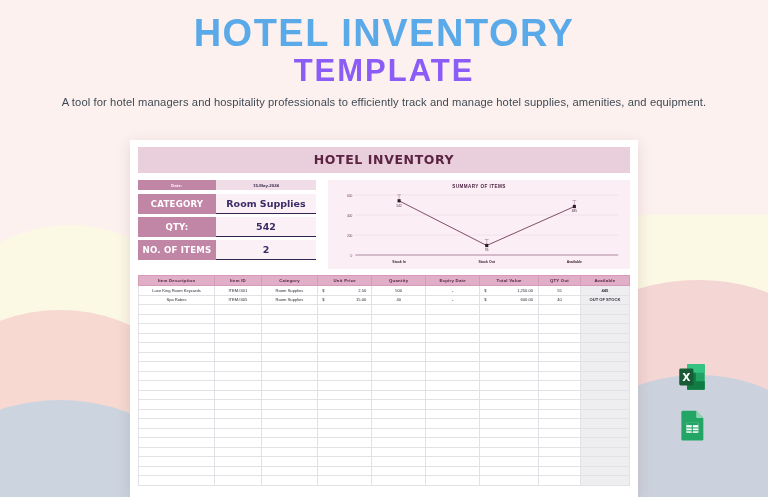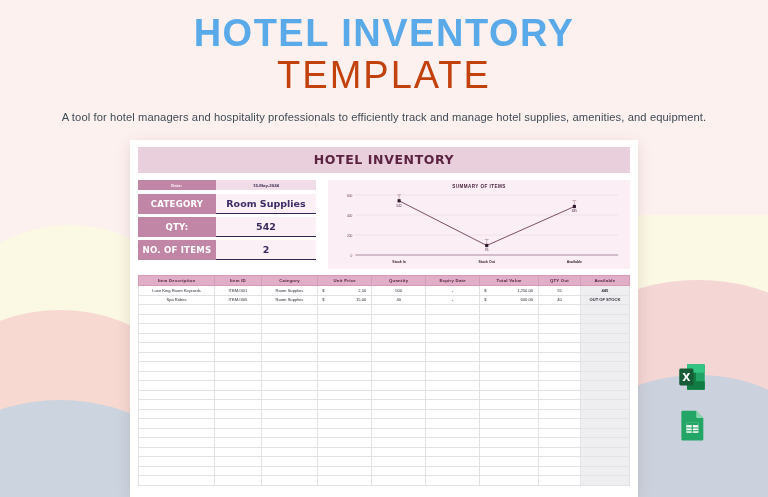--- a/index.html
+++ b/index.html
@@ -43,25 +43,25 @@
     background:#fdf1ef;
   }
 
   
   .header { position: relative; z-index: 3; text-align: center; padding-top: 14px; }
   .title-1 {
     font-size: 38px; font-weight: 700; letter-spacing: 1.5px;
     color: #5aaaea; line-height: 1.0;
   }
   .title-2 {
-    font-size: 38px; font-weight: 400; letter-spacing: 2px;
-    color: #c2410c; line-height: 1.25;
+    font-size: 31px; font-weight: 700; letter-spacing: 2px;
+    color: #8b5cf6; line-height: 1.25;
   }
   .subtitle {
-    margin-top: 9px; font-size: 11.2px; color: #3e4a54;
+    margin-top: 3px; font-size: 11.2px; color: #3e4a54;
     line-height: 1.45; letter-spacing: .1px;
   }
 
   
   .sheet {
     position: absolute; z-index: 4;
     left: 130px; top: 140px; width: 508px; height: 357px;
     background: #ffffff;
     box-shadow: 0 3px 14px rgba(60,30,40,.13);
     padding: 7px 8px 0 8px;

